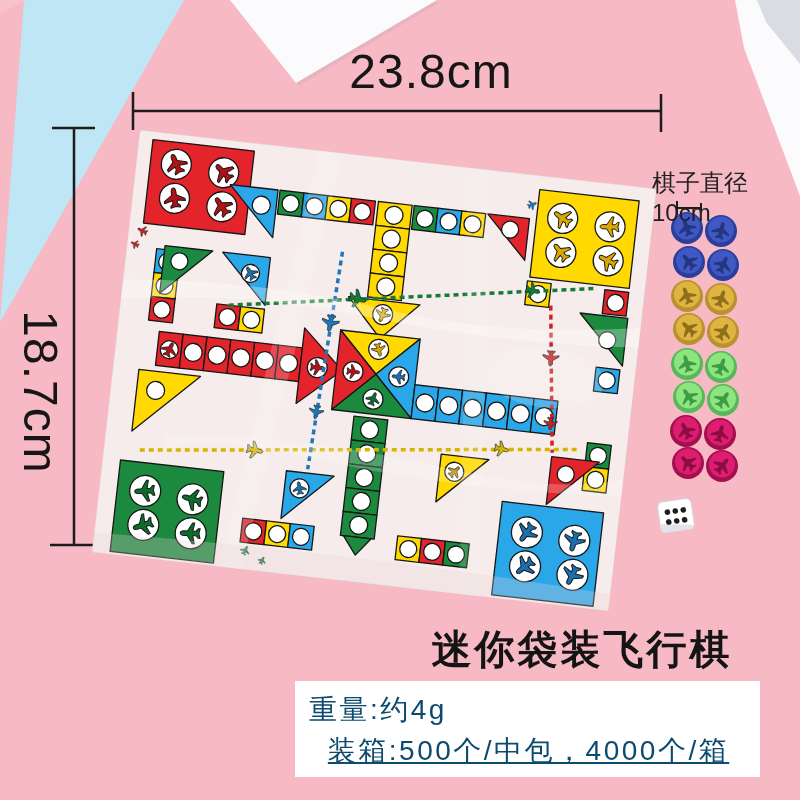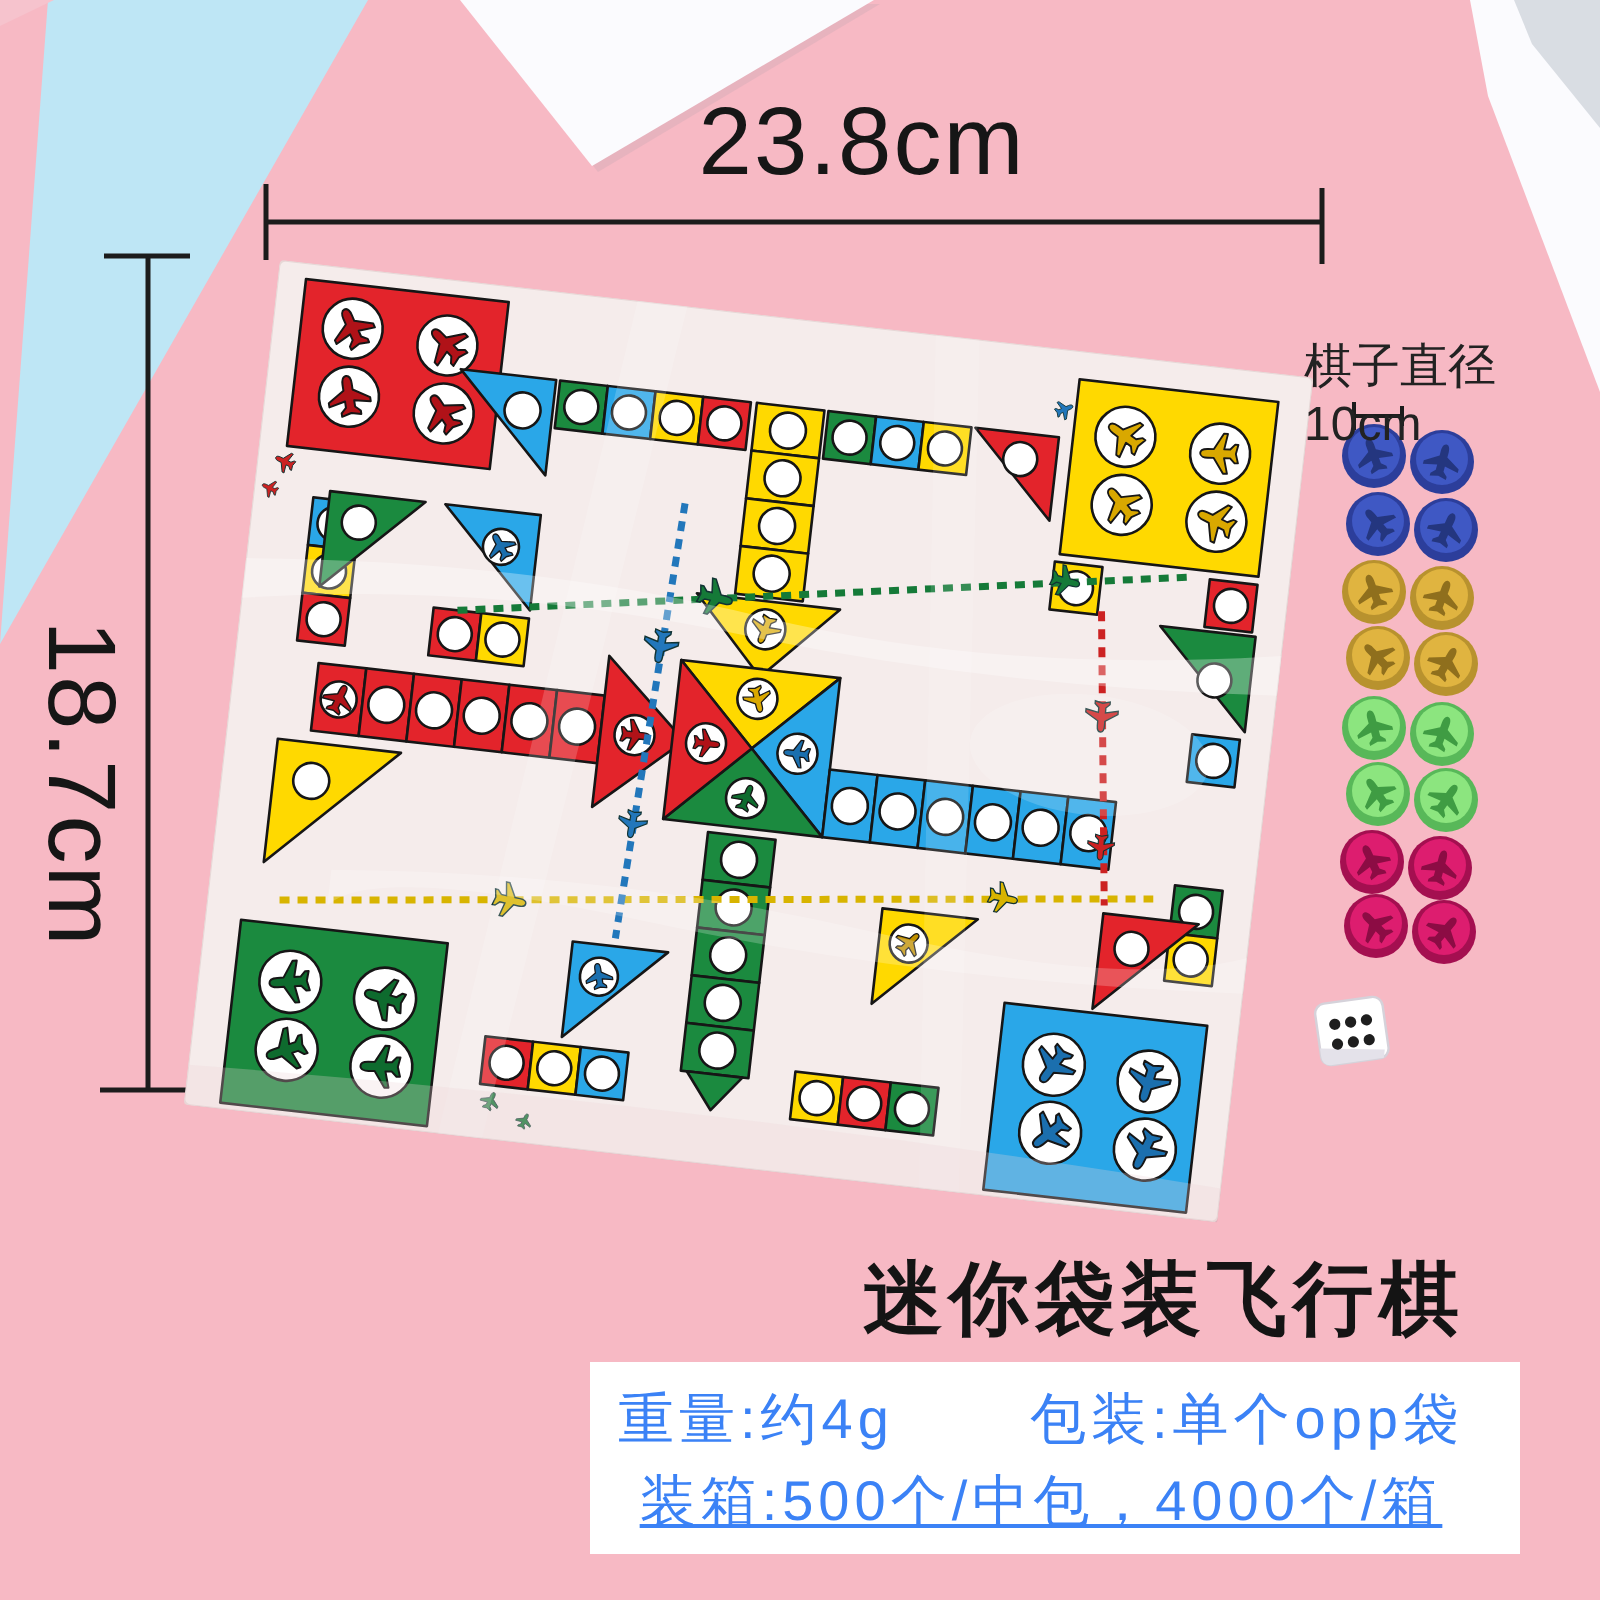--- a/index.html
+++ b/index.html
@@ -6,21 +6,21 @@
   .stage{position:relative;width:800px;height:800px;overflow:hidden;background:#f7b9c4;font-family:"Liberation Sans",sans-serif;}
   .stage svg{display:block;}
   .abs{position:absolute;}
   .dim-label{color:#161616;font-size:48px;letter-spacing:1px;}
   .width-label{left:412px;top:44px;transform:translateX(-50%);margin-left:19px;}
   .height-label{left:40px;top:392px;transform:translate(-50%,-50%) rotate(90deg);white-space:nowrap;}
   .piece-note{left:652px;top:167px;font-size:24px;color:#222;}
   .board-wrap{left:140px;top:130px;width:520px;height:425px;transform:rotate(6.5deg);transform-origin:0 0;}
   .pieces-wrap{left:640px;top:195px;width:140px;height:360px;}
   .title{left:538px;top:622px;transform:translateX(-50%);font-size:40px;font-weight:700;color:#141414;letter-spacing:3px;white-space:nowrap;margin-left:44px;}
-  .spec-box{left:295px;top:681px;width:465px;height:96px;background:#ffffff;box-sizing:border-box;padding:8px 28px 6px 14px;color:#3b82f6;}
+  .spec-box{left:295px;top:681px;width:465px;height:96px;background:#ffffff;box-sizing:border-box;padding:8px 12px 6px 14px;color:#0c4a6e;}
   .spec-row{display:flex;justify-content:space-between;font-size:28px;letter-spacing:2.5px;line-height:41px;white-space:nowrap;}
   .spec-row.single{justify-content:center;text-decoration:underline;}
 </style>
 </head>
 <body>
 
 <div class="stage">
 
   <svg class="abs" width="800" height="800" viewBox="0 0 800 800" style="left:0;top:0">
     <polygon points="24,0 184,0 0,322" fill="#bee6f5"></polygon>
@@ -409,20 +409,19 @@
   </div>
 
   <div class="abs dim-label width-label">23.8cm</div>
   <div class="abs dim-label height-label">18.7cm</div>
   <div class="abs piece-note">棋子直径10cm</div>
   <div class="abs title">迷你袋装飞行棋</div>
 
   <div class="abs spec-box">
     <div class="spec-row">
       <span>重量:约4g</span>
-      <span>包装:单个opp袋</span>
     </div>
     <div class="spec-row single">
       <span>装箱:500个/中包，4000个/箱</span>
     </div>
   </div>
 
 </div>
 
 </body></html>

